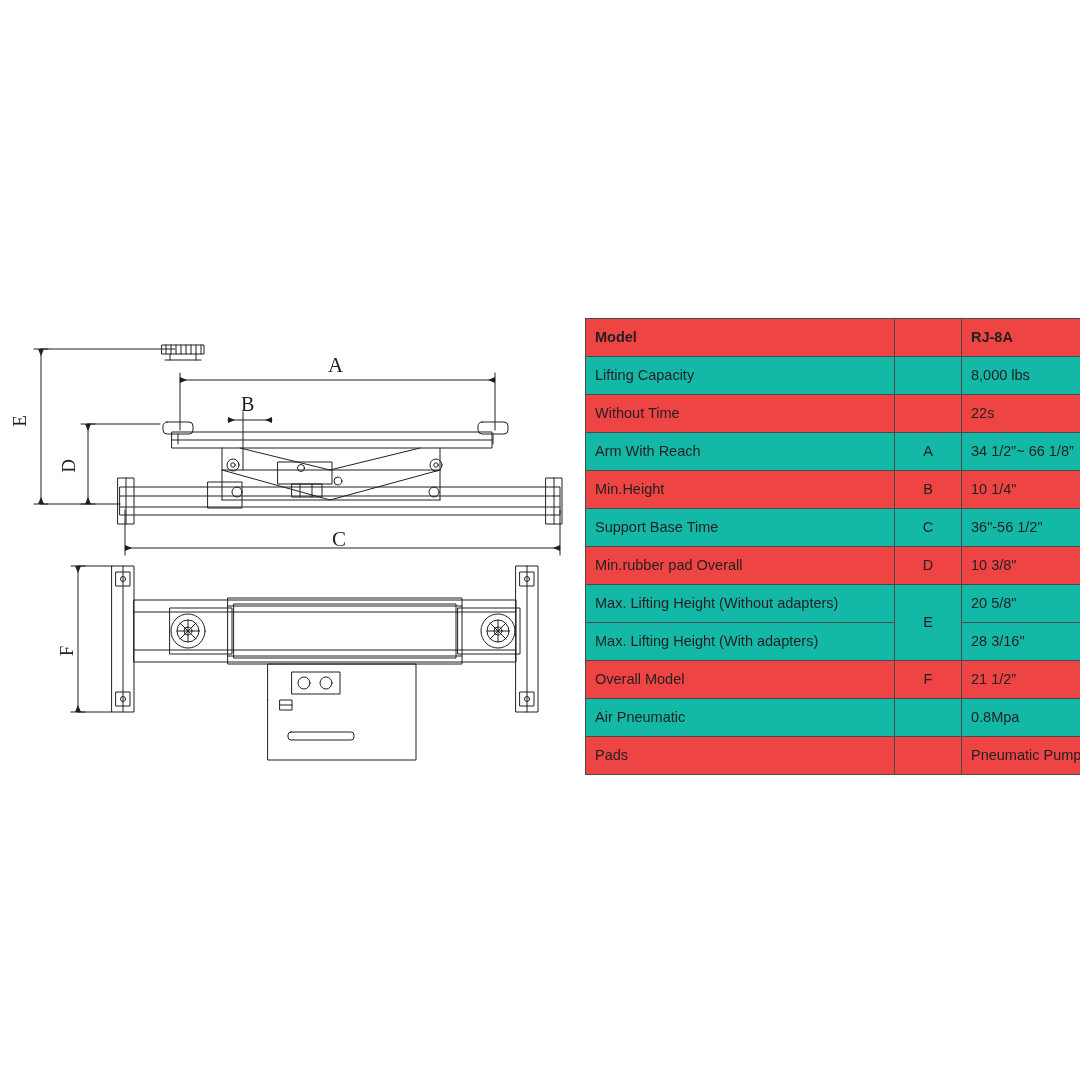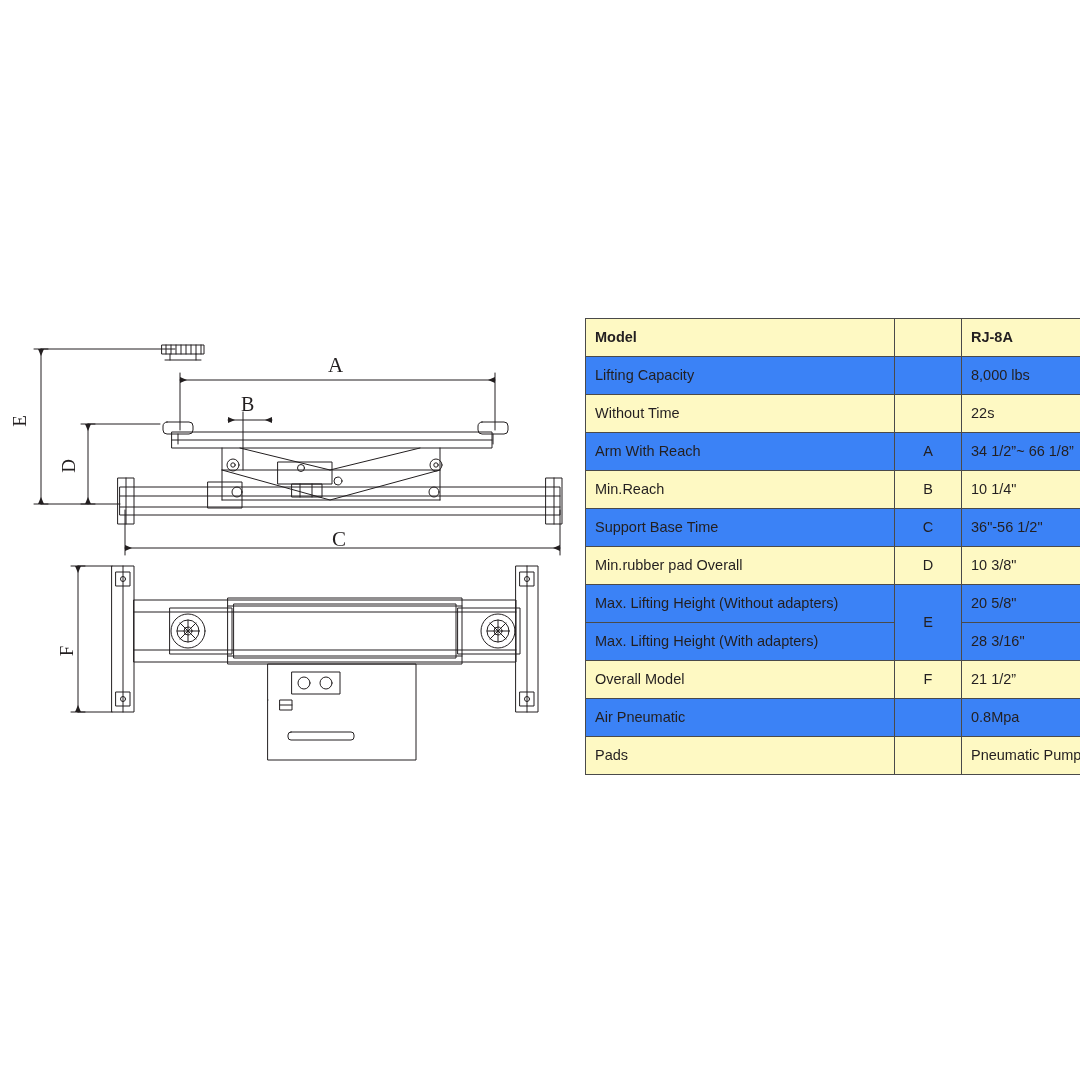--- a/index.html
+++ b/index.html
@@ -42,22 +42,22 @@
     border: 1px solid #4a4a4a;
     padding: 6px 9px;
     vertical-align: middle;
     line-height: 1.25;
     height: 25px;
   }
   td.col-label { width: 290px; }
   td.col-sym   { width: 48px; text-align: center; }
   td.col-val   { width: 152px; }
 
-  tr.row-pink td { background: #fef9c3; }
-  tr.row-white td { background: #3b82f6; }
+  tr.row-pink td { background: #ef4444; }
+  tr.row-white td { background: #14b8a6; }
   td.hdr { font-weight: bold; }
 
   
   .dim-label {
     position: absolute;
     font-family: "Liberation Serif", serif;
     font-size: 19px;
     color: #231f20;
   }
   .dim-label.rot {
@@ -244,21 +244,21 @@
         <td class="col-label">Without Time</td>
         <td class="col-sym"></td>
         <td class="col-val">22s</td>
       </tr>
       <tr class="row-white">
         <td class="col-label">Arm With Reach</td>
         <td class="col-sym">A</td>
         <td class="col-val">34 1/2”~ 66 1/8”</td>
       </tr>
       <tr class="row-pink">
-        <td class="col-label">Min.Reach</td>
+        <td class="col-label">Min.Height</td>
         <td class="col-sym">B</td>
         <td class="col-val">10 1/4"</td>
       </tr>
       <tr class="row-white">
         <td class="col-label">Support Base Time</td>
         <td class="col-sym">C</td>
         <td class="col-val">36"-56 1/2"</td>
       </tr>
       <tr class="row-pink">
         <td class="col-label">Min.rubber pad Overall</td>

